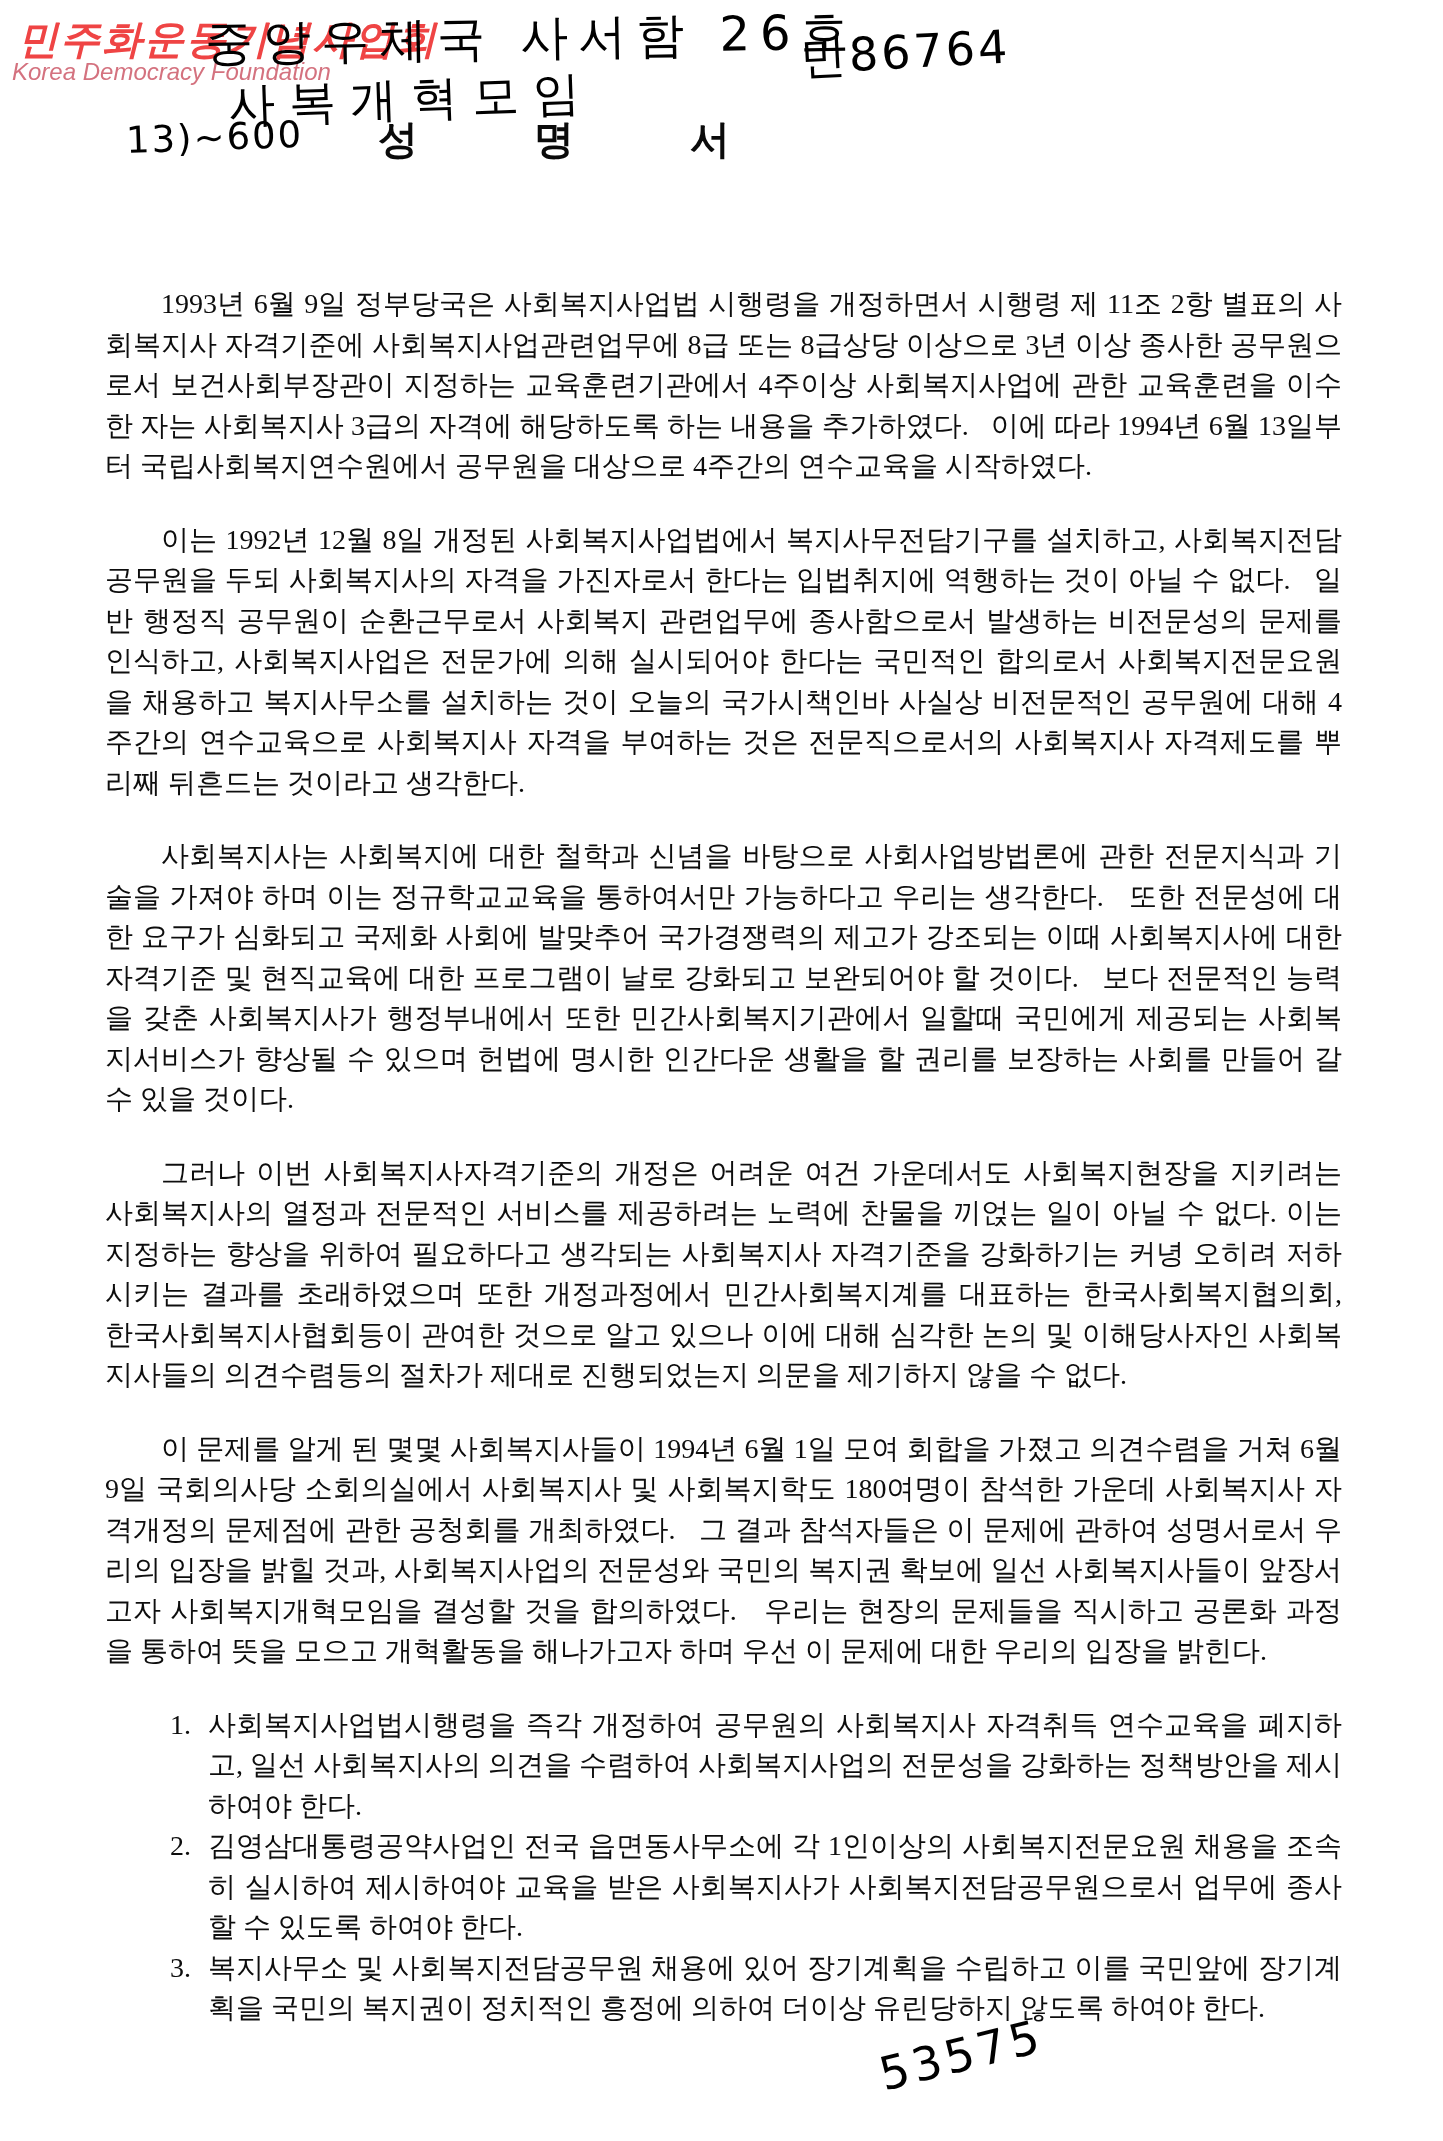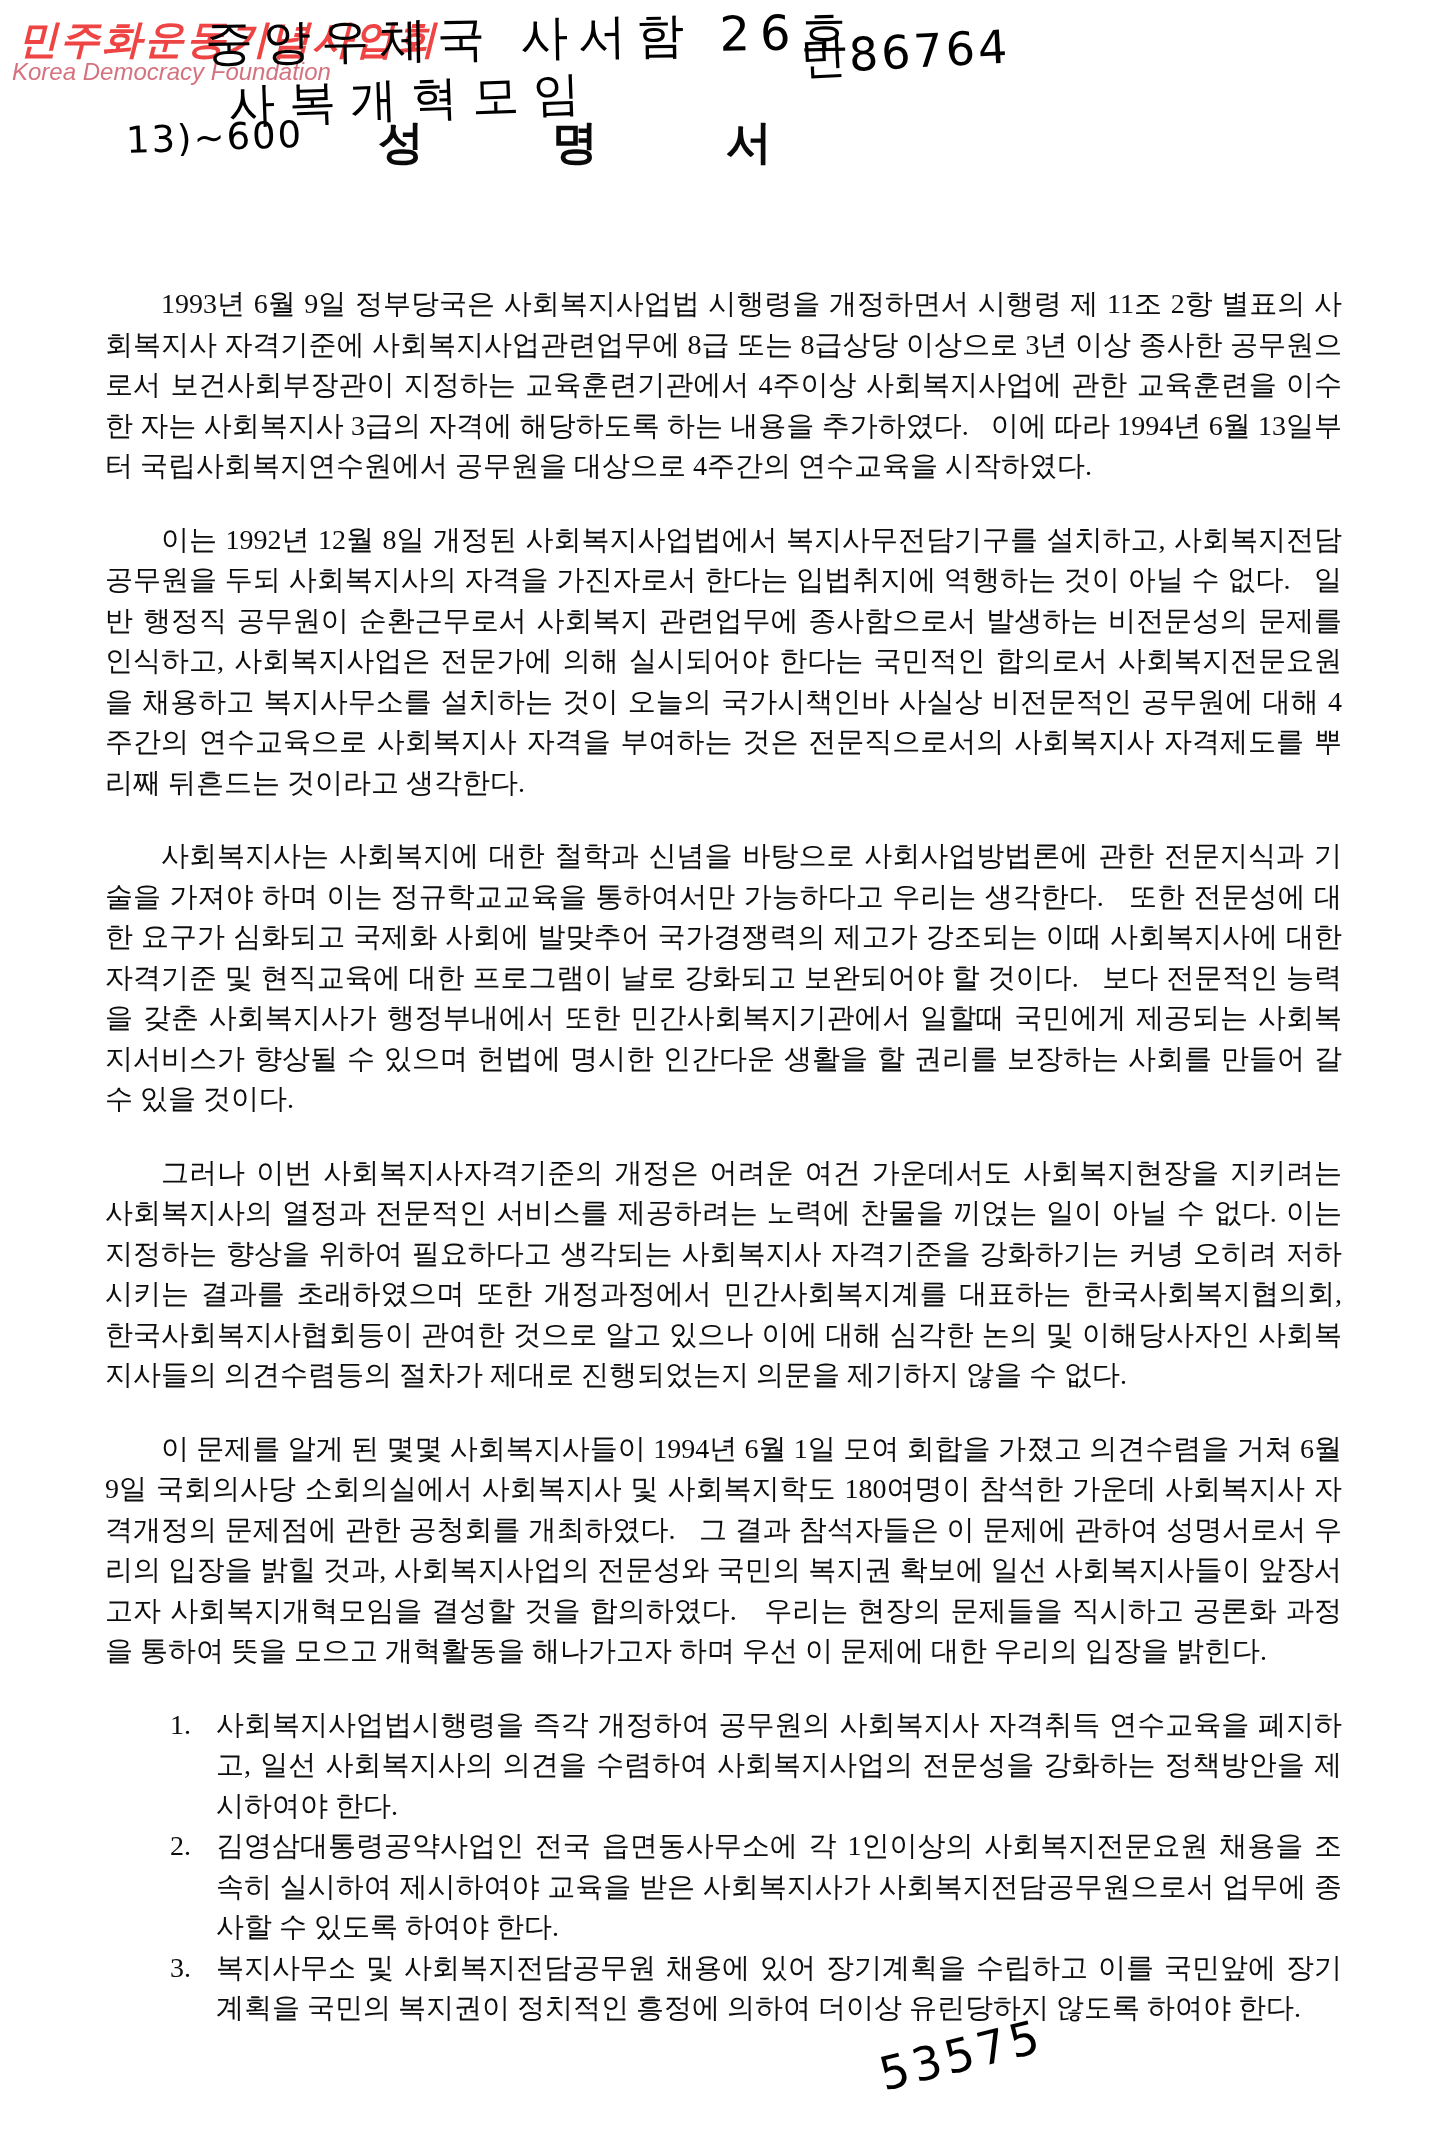--- a/index.html
+++ b/index.html
@@ -84,21 +84,21 @@
     font-size: 46px;
     letter-spacing: 4px;
     transform: rotate(-14deg);
   }
 
   
   .doc-title {
     position: absolute;
     left: 378px;
     top: 112px;
-    font-size: 46px;
+    font-size: 40px;
     font-weight: bold;
     white-space: pre;
     letter-spacing: 4px;
     color: #0a0a0a;
   }
 
   
   .body-text {
     position: absolute;
     left: 105px;
@@ -129,21 +129,20 @@
     display: flex;
   }
   .demand-number {
     flex: 0 0 38px;
   }
   .demand-text {
     flex: 1;
     text-align: justify;
     word-break: break-all;
     white-space: pre-wrap;
-    margin-left: 8px;
   }
 </style>
 </head>
 <body>
 
 <div class="page">
 
   <div class="wm-kr">민주화운동기념사업회</div>
   <div class="wm-en">Korea Democracy Foundation</div>
 

